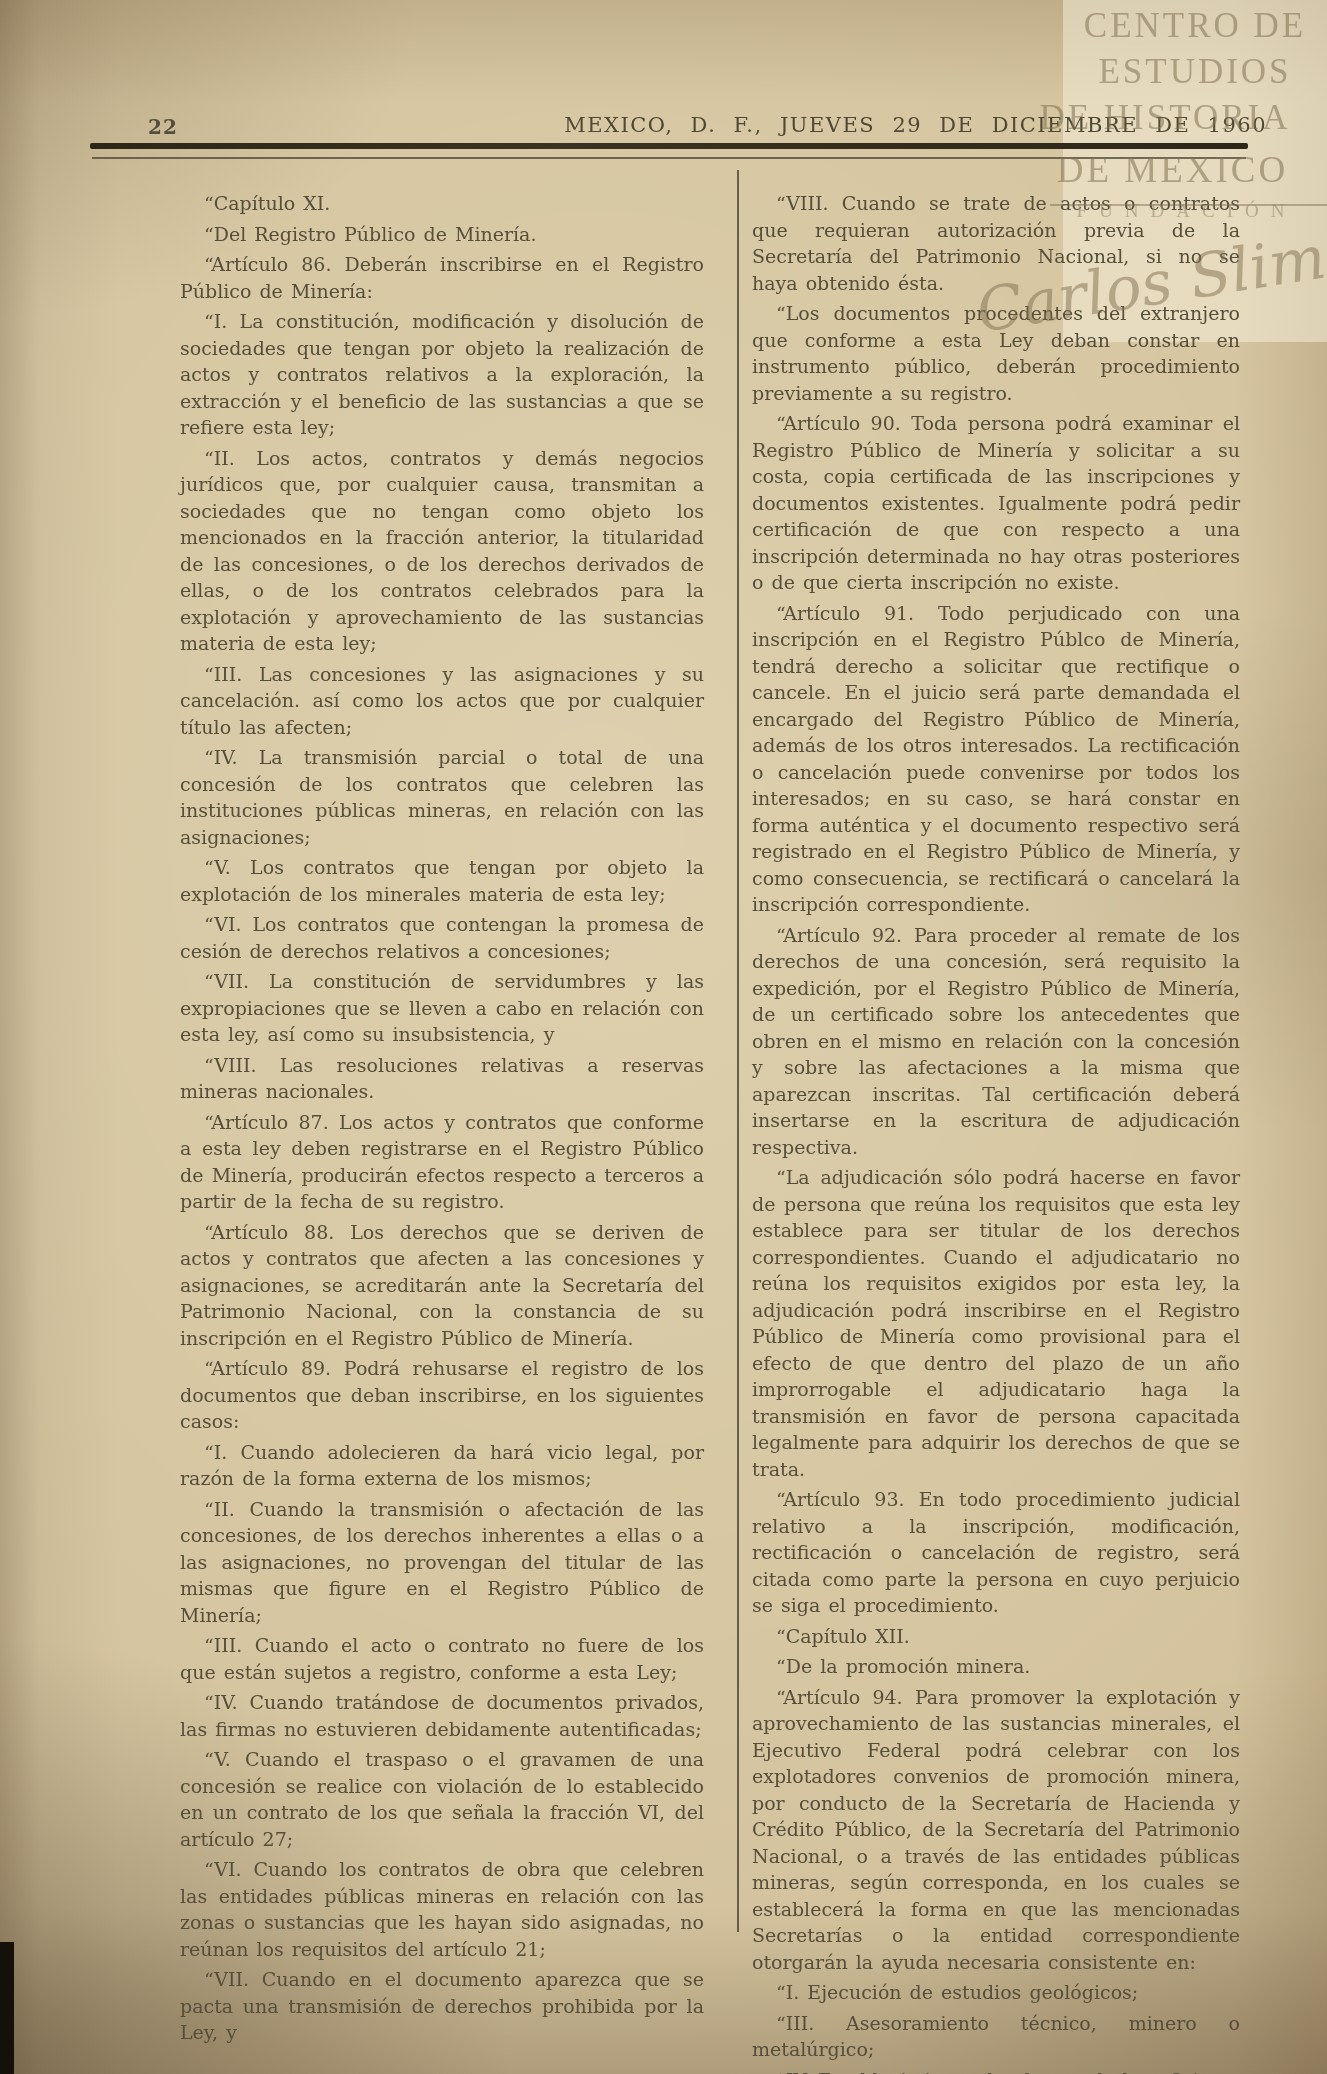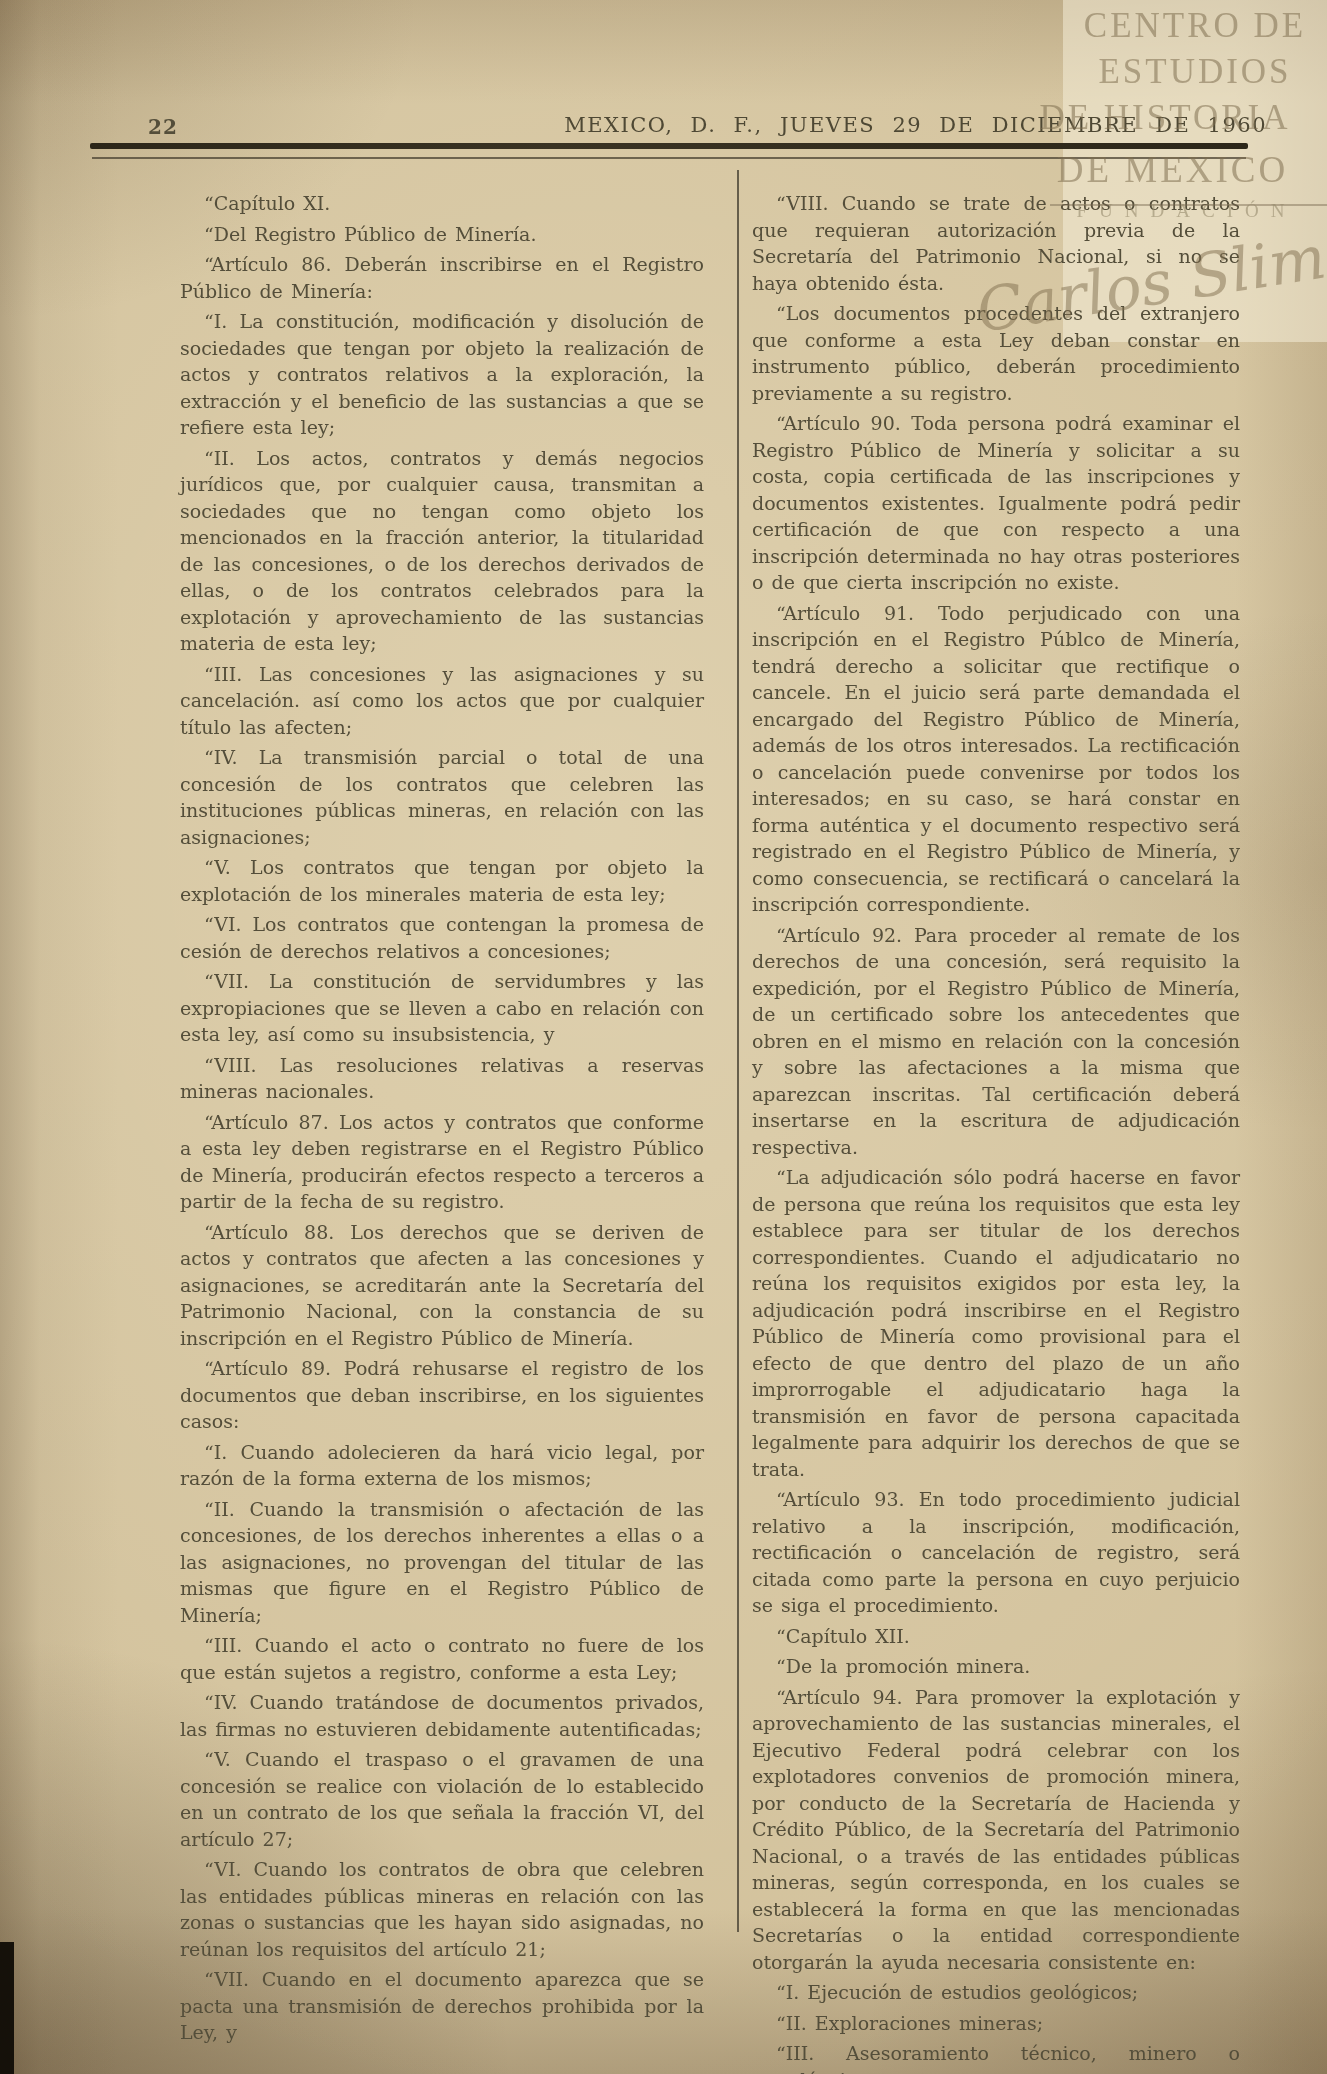--- a/index.html
+++ b/index.html
@@ -99,21 +99,20 @@
       <p class="para">“Los documentos procedentes del extranjero que conforme a esta Ley deban constar en instrumento público, deberán procedimiento previamente a su registro.</p>
       <p class="para">“Artículo 90. Toda persona podrá examinar el Registro Público de Minería y solicitar a su costa, copia certificada de las inscripciones y documentos existentes. Igualmente podrá pedir certificación de que con respecto a una inscripción determinada no hay otras posteriores o de que cierta inscripción no existe.</p>
       <p class="para">“Artículo 91. Todo perjudicado con una inscripción en el Registro Públco de Minería, tendrá derecho a solicitar que rectifique o cancele. En el juicio será parte demandada el encargado del Registro Público de Minería, además de los otros interesados. La rectificación o cancelación puede convenirse por todos los interesados; en su caso, se hará constar en forma auténtica y el documento respectivo será registrado en el Registro Público de Minería, y como consecuencia, se rectificará o cancelará la inscripción correspondiente.</p>
       <p class="para">“Artículo 92. Para proceder al remate de los derechos de una concesión, será requisito la expedición, por el Registro Público de Minería, de un certificado sobre los antecedentes que obren en el mismo en relación con la concesión y sobre las afectaciones a la misma que aparezcan inscritas. Tal certificación deberá insertarse en la escritura de adjudicación respectiva.</p>
       <p class="para">“La adjudicación sólo podrá hacerse en favor de persona que reúna los requisitos que esta ley establece para ser titular de los derechos correspondientes. Cuando el adjudicatario no reúna los requisitos exigidos por esta ley, la adjudicación podrá inscribirse en el Registro Público de Minería como provisional para el efecto de que dentro del plazo de un año improrrogable el adjudicatario haga la transmisión en favor de persona capacitada legalmente para adquirir los derechos de que se trata.</p>
       <p class="para">“Artículo 93. En todo procedimiento judicial relativo a la inscripción, modificación, rectificación o cancelación de registro, será citada como parte la persona en cuyo perjuicio se siga el procedimiento.</p>
       <p class="para">“Capítulo XII.</p>
       <p class="para">“De la promoción minera.</p>
       <p class="para">“Artículo 94. Para promover la explotación y aprovechamiento de las sustancias minerales, el Ejecutivo Federal podrá celebrar con los explotadores convenios de promoción minera, por conducto de la Secretaría de Hacienda y Crédito Público, de la Secretaría del Patrimonio Nacional, o a través de las entidades públicas mineras, según corresponda, en los cuales se establecerá la forma en que las mencionadas Secretarías o la entidad correspondiente otorgarán la ayuda necesaria consistente en:</p>
       <p class="para">“I. Ejecución de estudios geológicos;</p>
-      <p class="para">“II. Exploraciones mineras;</p>
       <p class="para">“III. Asesoramiento técnico, minero o metalúrgico;</p>
       <p class="para">“IV. Establecimiento de plantas de beneficio;</p>
     </div>
 
   <div class="wm-line wm-l1">CENTRO DE</div>
   <div class="wm-line wm-l2">ESTUDIOS</div>
   <div class="wm-line wm-l3">DE HISTORIA</div>
   <div class="wm-line wm-l4">DE MEXICO</div>
   <div class="wm-underline"></div>
   <div class="wm-foundation">FUNDACIÓN</div>

